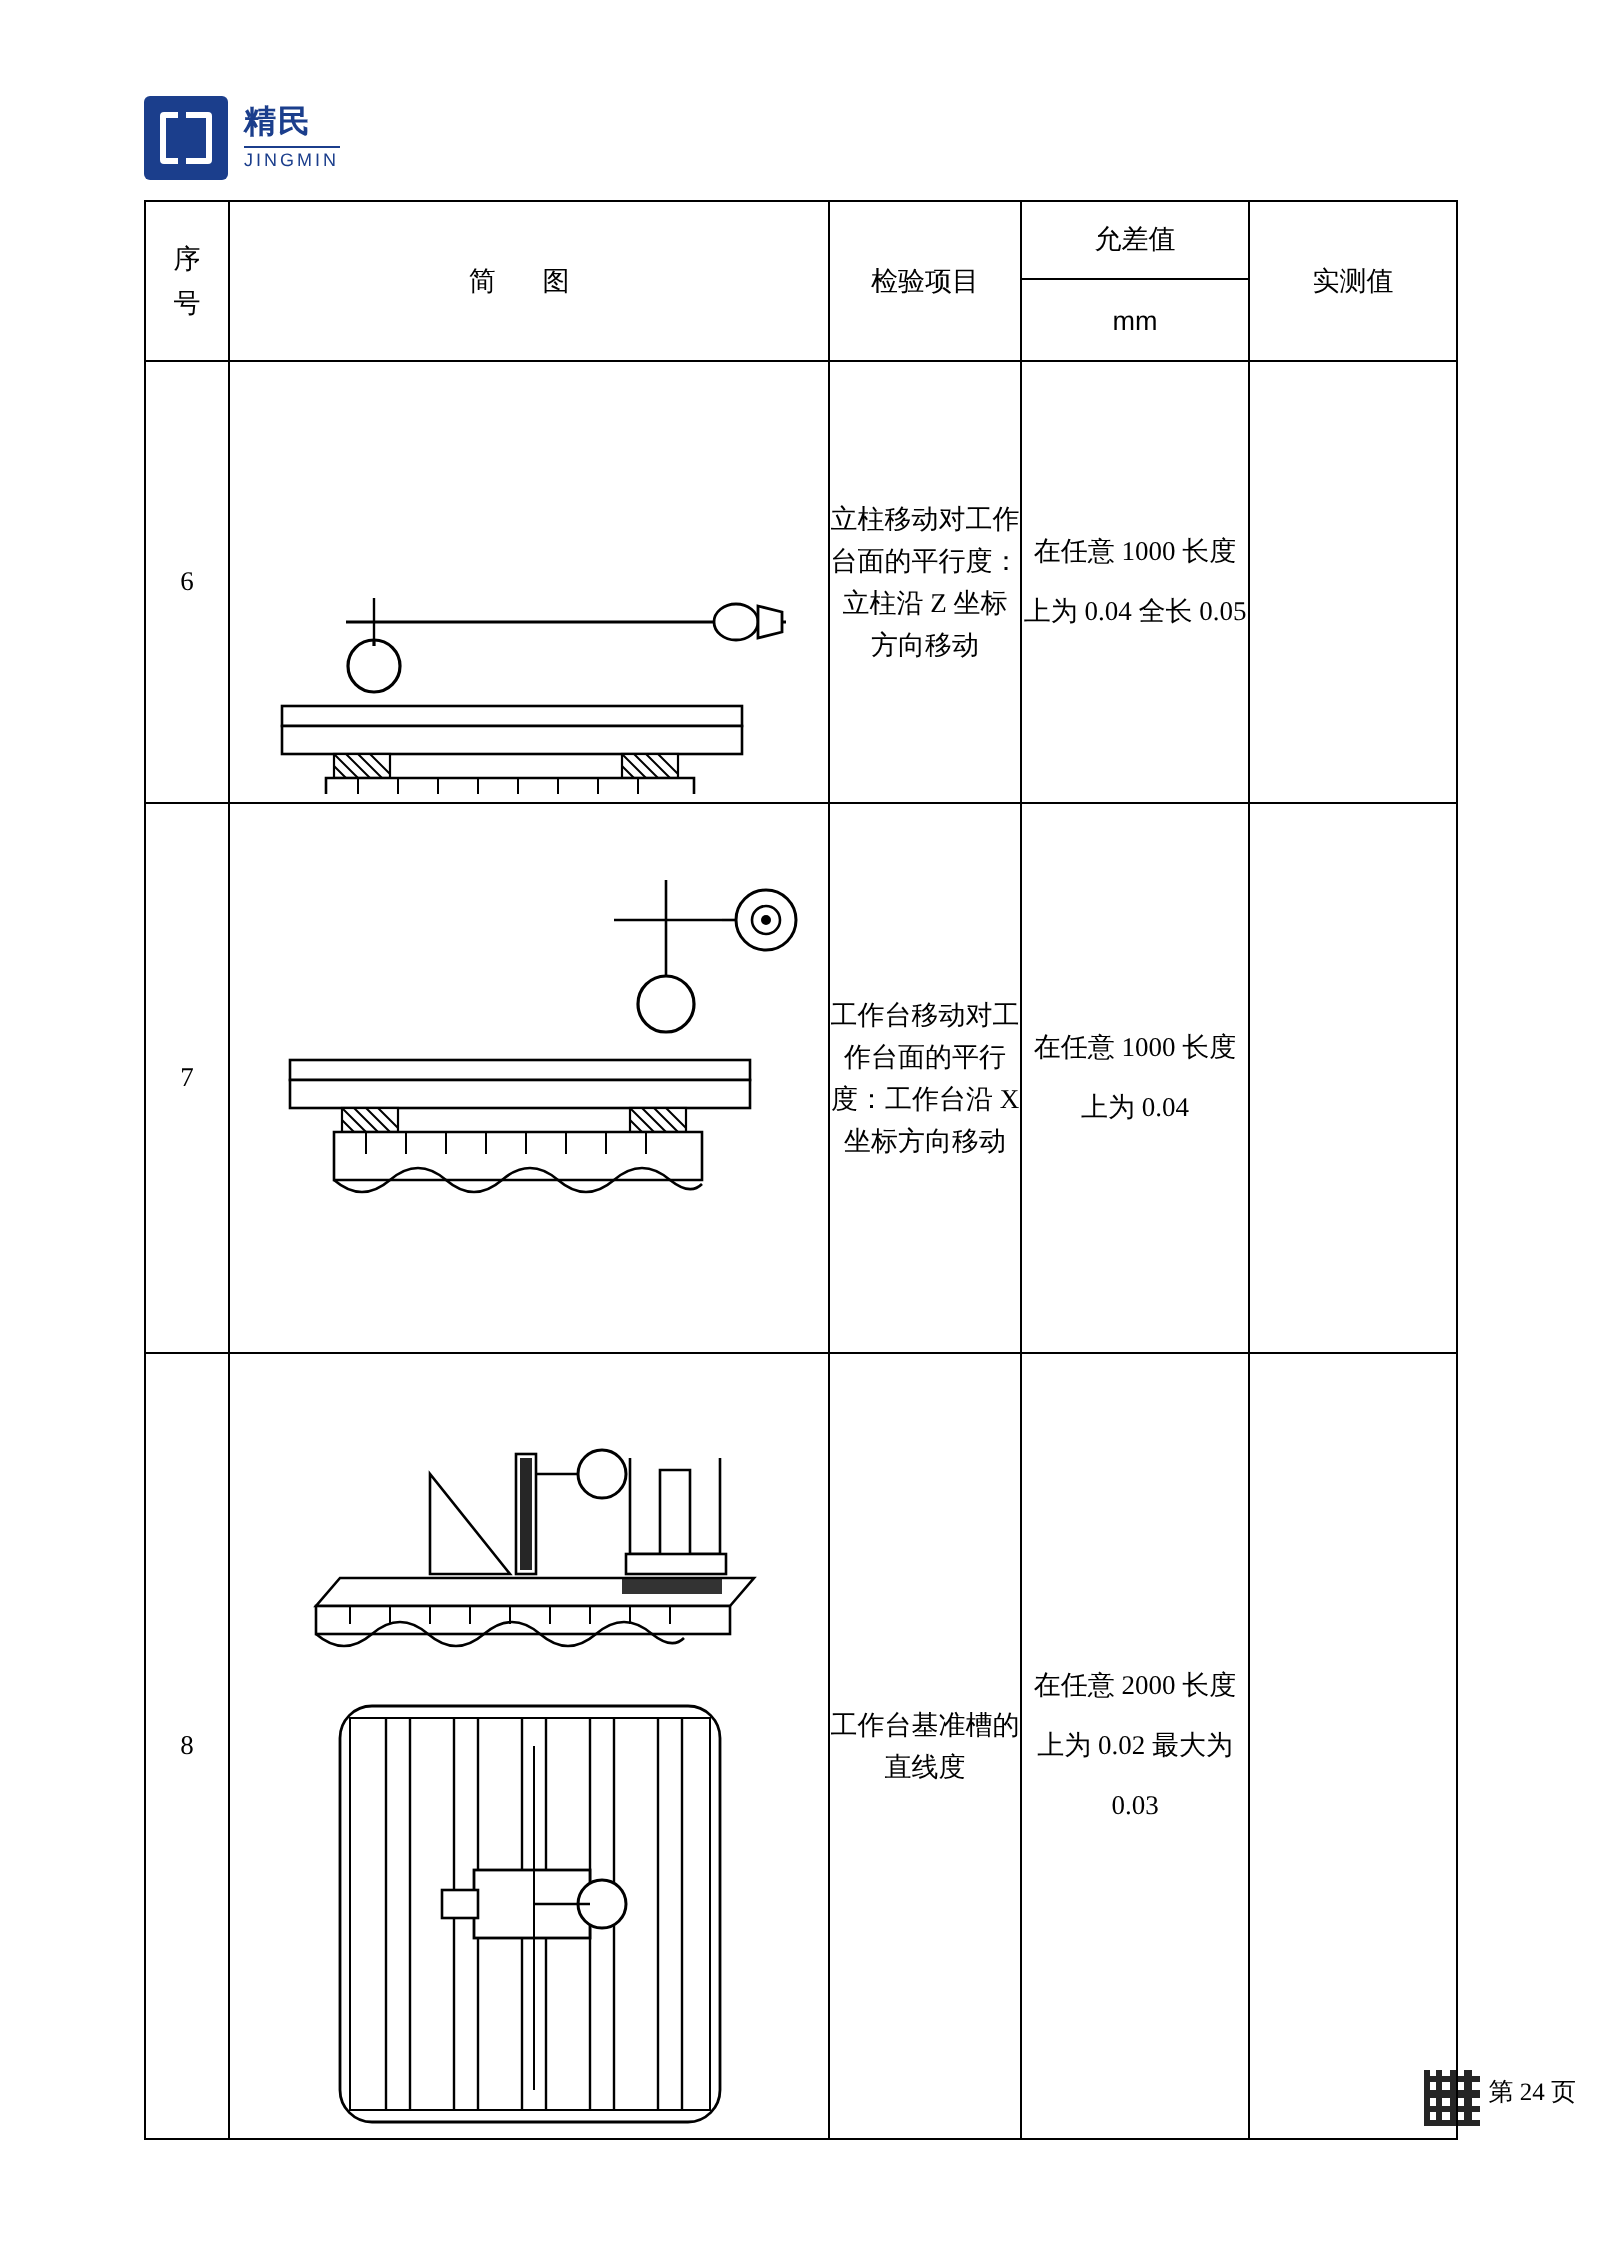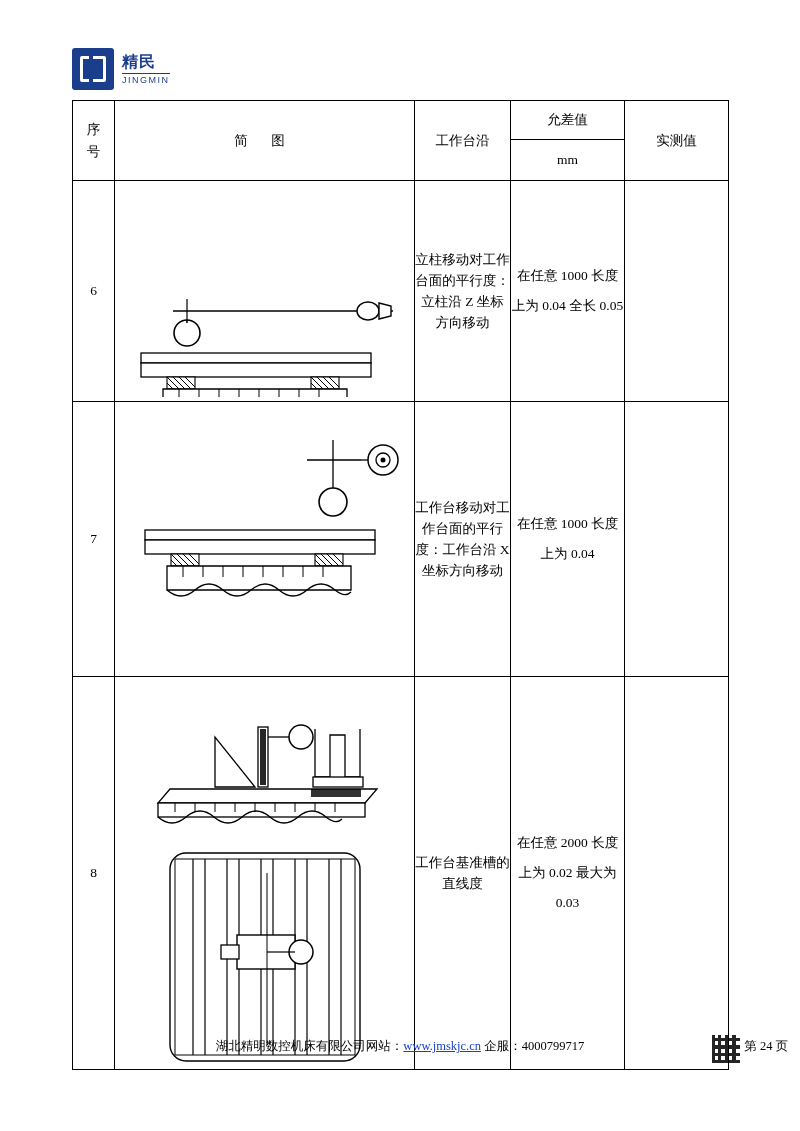--- a/index.html
+++ b/index.html
@@ -75,21 +75,21 @@
   .c-no{width:42px;}
   .c-fig{width:300px;}
   .c-item{width:96px;}
   .c-tol{width:114px;}
   .c-meas{width:104px;}
 
   .hdr-no{height:78px;line-height:22px;font-size:14px;}
   .hdr-fig{font-size:14px;letter-spacing:10px;margin-top:41px;}
   .hdr-item{font-size:14px;}
   .hdr-tol{height:38px;font-size:14px;}
-  .hdr-unit{height:40px;font-size:12px;font-family:Liberation Serif, serif;}
+  .hdr-unit{height:40px;font-size:12px;font-family:Liberation Sans, sans-serif;}
   .hdr-meas{font-size:14px;}
 
   .cell-item{
     font-size:13.5px;
     line-height:21px;
     padding:4px 8px;
     text-align:left;
   }
   .cell-tol{
     font-size:13.5px;
@@ -146,21 +146,21 @@
         <col class="c-tol">
         <col class="c-meas">
     </colgroup>
     <tbody>
       <tr>
         <td class="hdr-no" rowspan="2">
           <div>序</div>
           <div>号</div>
         </td>
         <td class="hdr-fig" rowspan="2">简    图</td>
-        <td class="hdr-item" rowspan="2">工作台沿</td>
+        <td class="hdr-item" rowspan="2">检验项目</td>
         <td class="hdr-tol">允差值</td>
         <td class="hdr-meas" rowspan="2">实测值</td>
       </tr>
       <tr>
         <td class="hdr-unit">mm</td>
       </tr>
 
       <tr>
         <td class="cell-no">6</td>
         <td class="fig-cell">
@@ -304,20 +304,17 @@
           </div>
         </td>
         <td class="cell-item">工作台基准槽的直线度</td>
         <td class="cell-tol">在任意 2000 长度上为 0.02 最大为 0.03</td>
         <td></td>
       </tr>
     </tbody>
   </table>
 
   <div class="footer">
-    <div>
-      <span>湖北精明数控机床有限公司网站：</span><a href="#">www.jmskjc.cn</a><span> 企服：</span><span>4000799717</span>
-    </div>
   </div>
   <div class="qr"></div>
   <div class="pagenum">第 24 页</div>
 
 </div>
 
 </body></html>

